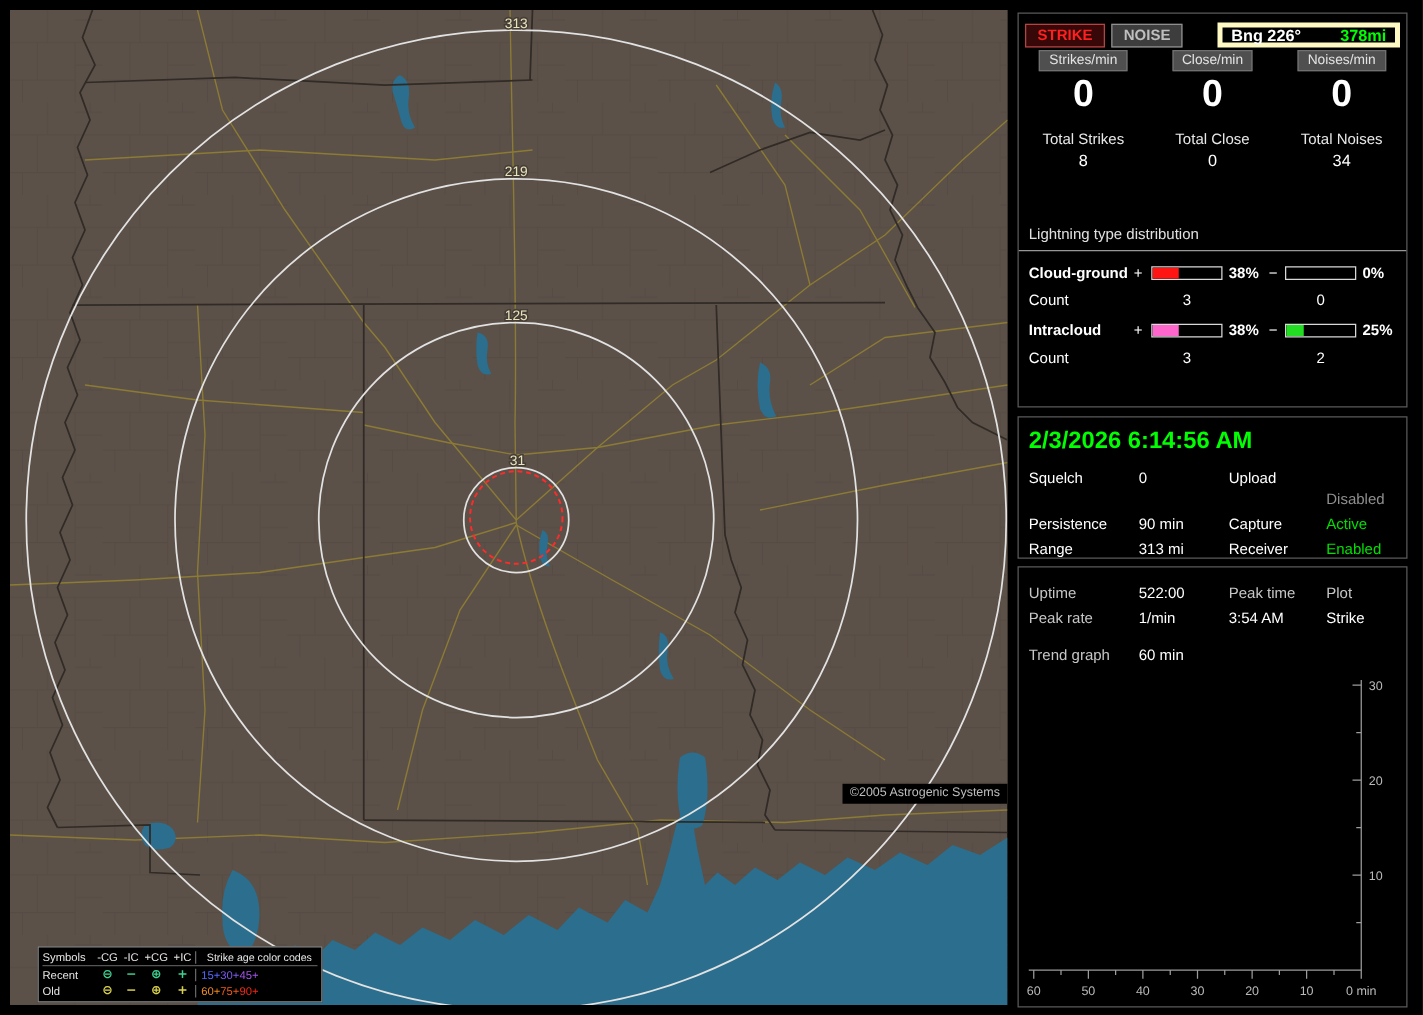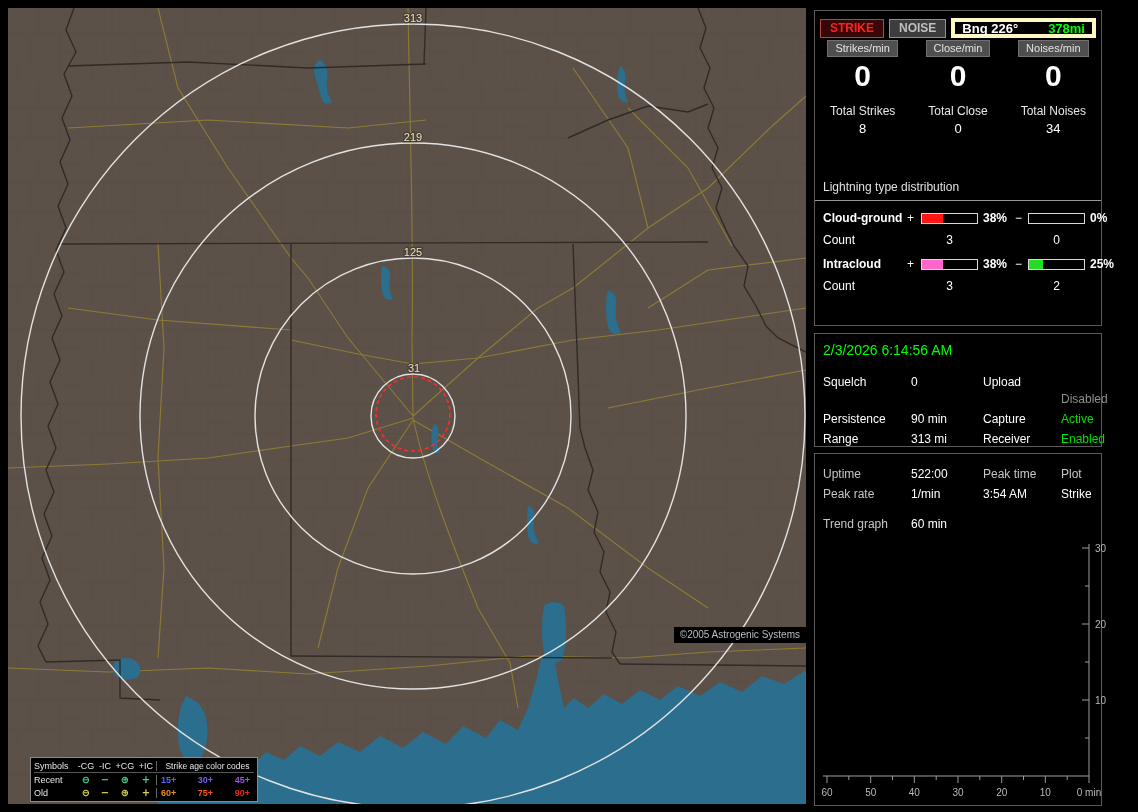--- a/index.html
+++ b/index.html
@@ -7,24 +7,24 @@
   
   .map{position:absolute;left:8px;top:8px;width:798px;height:635px;background:#5c5149}
   .map svg{display:block}
   .legend{position:absolute;left:22px;top:749px;width:228px;background:#000;border:1px solid #8a8a8a;font-size:9px;padding:2px 3px;color:#e6e6e6}
   .legend-row{display:grid;grid-template-columns:42px 20px 18px 22px 20px 1fr;align-items:center;height:13px}
   .legend-row.hdr{border-bottom:1px solid #555}
   .sym,.sym-h{text-align:center;line-height:1}
   .sym{font-family:"DejaVu Sans",sans-serif;font-size:10px;font-weight:bold}
   .age-cell{border-left:1px solid #666;padding-left:4px}
   .age-title{font-size:8.5px;text-align:center}
-  .legend-ages{display:flex;justify-content:space-between;padding-right:4px;font-weight:bold}
+  .legend-ages{display:flex;justify-content:flex-start;padding-right:4px;font-weight:normal}
   .copyright{position:absolute;right:0;bottom:0;background:#000;color:#bdbdbd;font-size:10px;padding:2px 6px 3px}
   
-  .panel{position:absolute;left:814px;width:288px;background:#000;border:1px solid #5a5a5a}
+  .panel{position:absolute;left:814px;width:312px;background:#000;border:1px solid #5a5a5a}
   #panel-stats{top:10px;height:316px}
   #panel-status{top:333px;height:114px}
   #panel-trend{top:453px;height:353px}
   .toolbar{display:flex;align-items:center;gap:5px;padding:7px 5px 0 5px;height:27px}
   .btn{font-size:12px;font-weight:bold;padding:1px 9px 2px;cursor:pointer;font-family:inherit}
   .btn-strike{color:#ff2020;background:#380808;border:1px solid #b34444}
   .btn-noise{color:#bfbfbf;background:#3d3d3d;border:1px solid #8f8f8f}
   .bearing{margin-left:auto;display:flex;align-items:center;justify-content:space-between;border:4px solid #fef9c3;background:#000;height:20px;width:146px;padding:0 7px;font-size:13px;font-weight:bold}
   .rates{display:flex;}
   .rate-col{flex:1;text-align:center}
@@ -34,21 +34,21 @@
   .total-value{font-size:13px;margin-top:3px}
   .dist-title{font-size:12px;color:#e0e0e0;margin-top:44px;padding:0 0 6px 8px;border-bottom:1px solid #979797}
   .dist-row,.count-row{display:grid;grid-template-columns:84px 14px 57px 37px 13px 57px auto;align-items:center;padding-left:8px;font-size:12px}
   .dist-row{margin-top:10px}
   .count-row{margin-top:8px}
   .dist-name{font-weight:bold}
   .bar{height:11px;border:1px solid #d9d9d9;background:#000;overflow:hidden}
   .bar-fill{display:block;height:100%;width:0}
   .pct{font-weight:bold;padding-left:5px}
   .count-val{text-align:center}
-  .datetime{font-size:14px;font-weight:normal;padding:8px 0 0 8px;height:26px}
+  .datetime{font-size:19px;font-weight:bold;padding:8px 0 0 8px;height:26px}
   .kv-wrap{margin-top:12px}
   .kv-grid{display:grid;grid-template-columns:88px 72px 78px auto;padding-left:8px;font-size:12px;line-height:20px}
   .dim{color:#c6c6c6}
   .mt10{margin-top:10px}
   .trend-chart{display:block;margin-left:2px;margin-top:6px}
   .tick-label{fill:#b9b9b9;font-size:10px;font-family:"Liberation Sans",sans-serif}
 </style>
 </head>
 <body>
 

